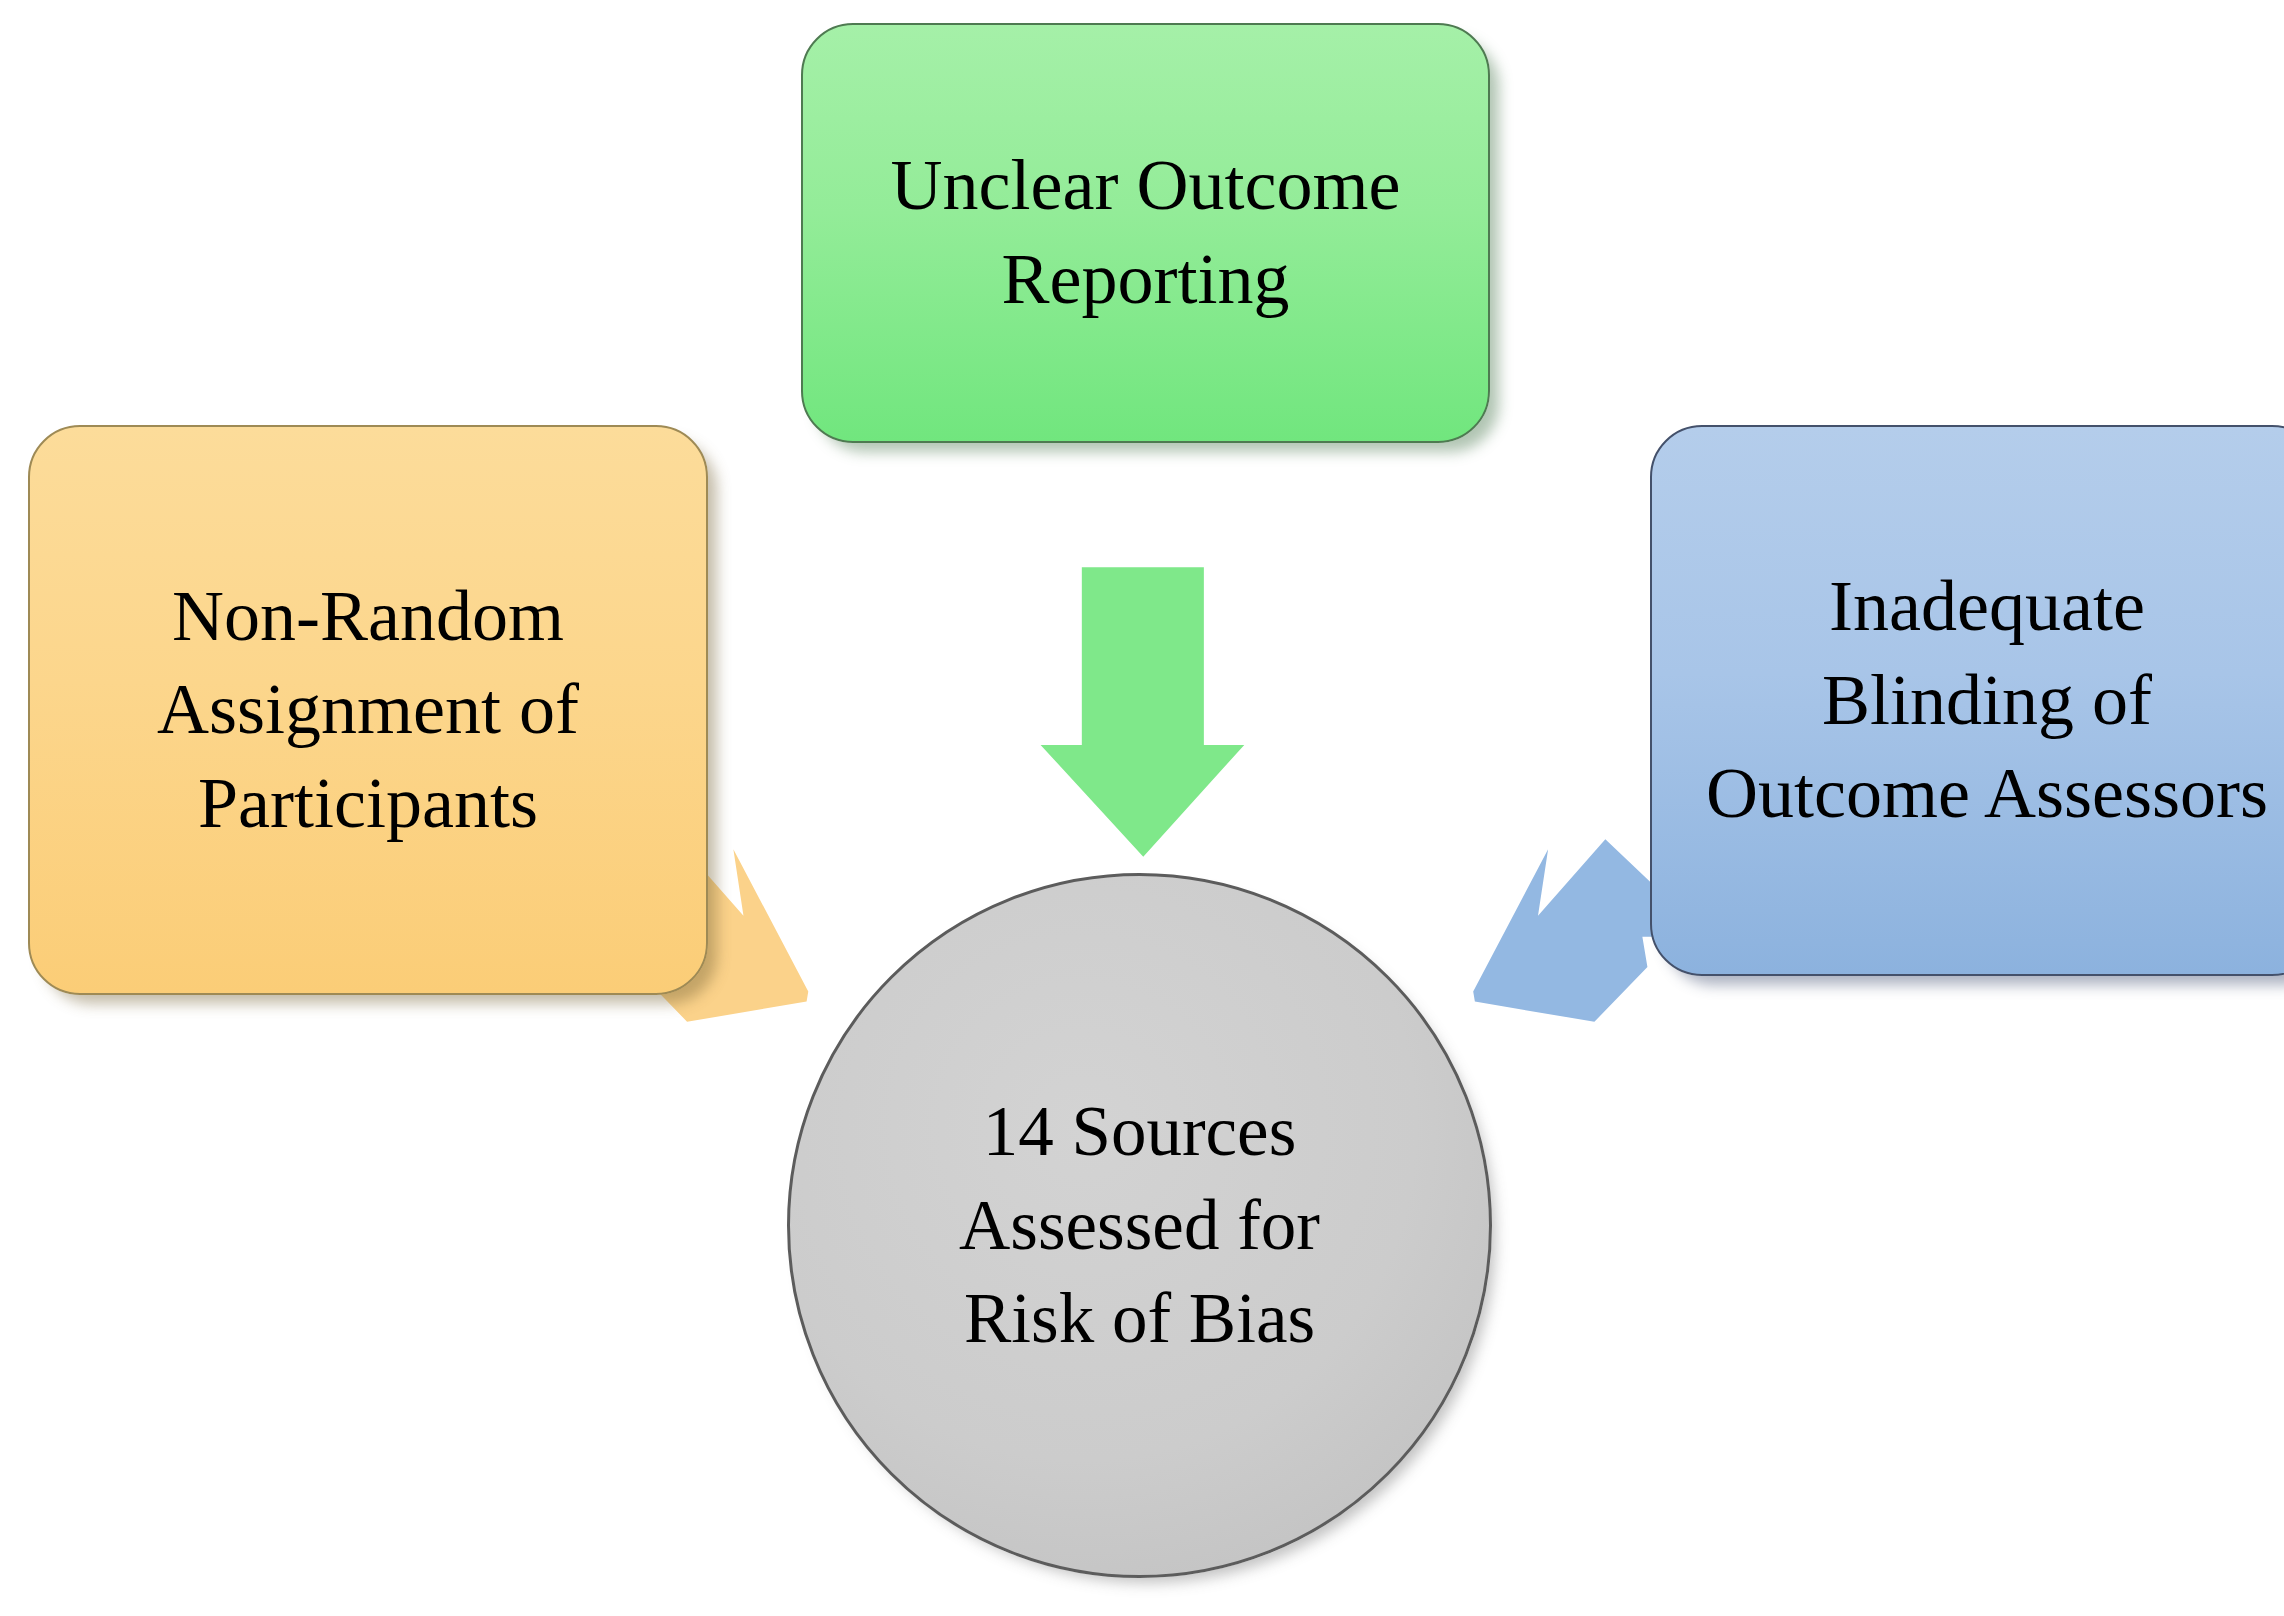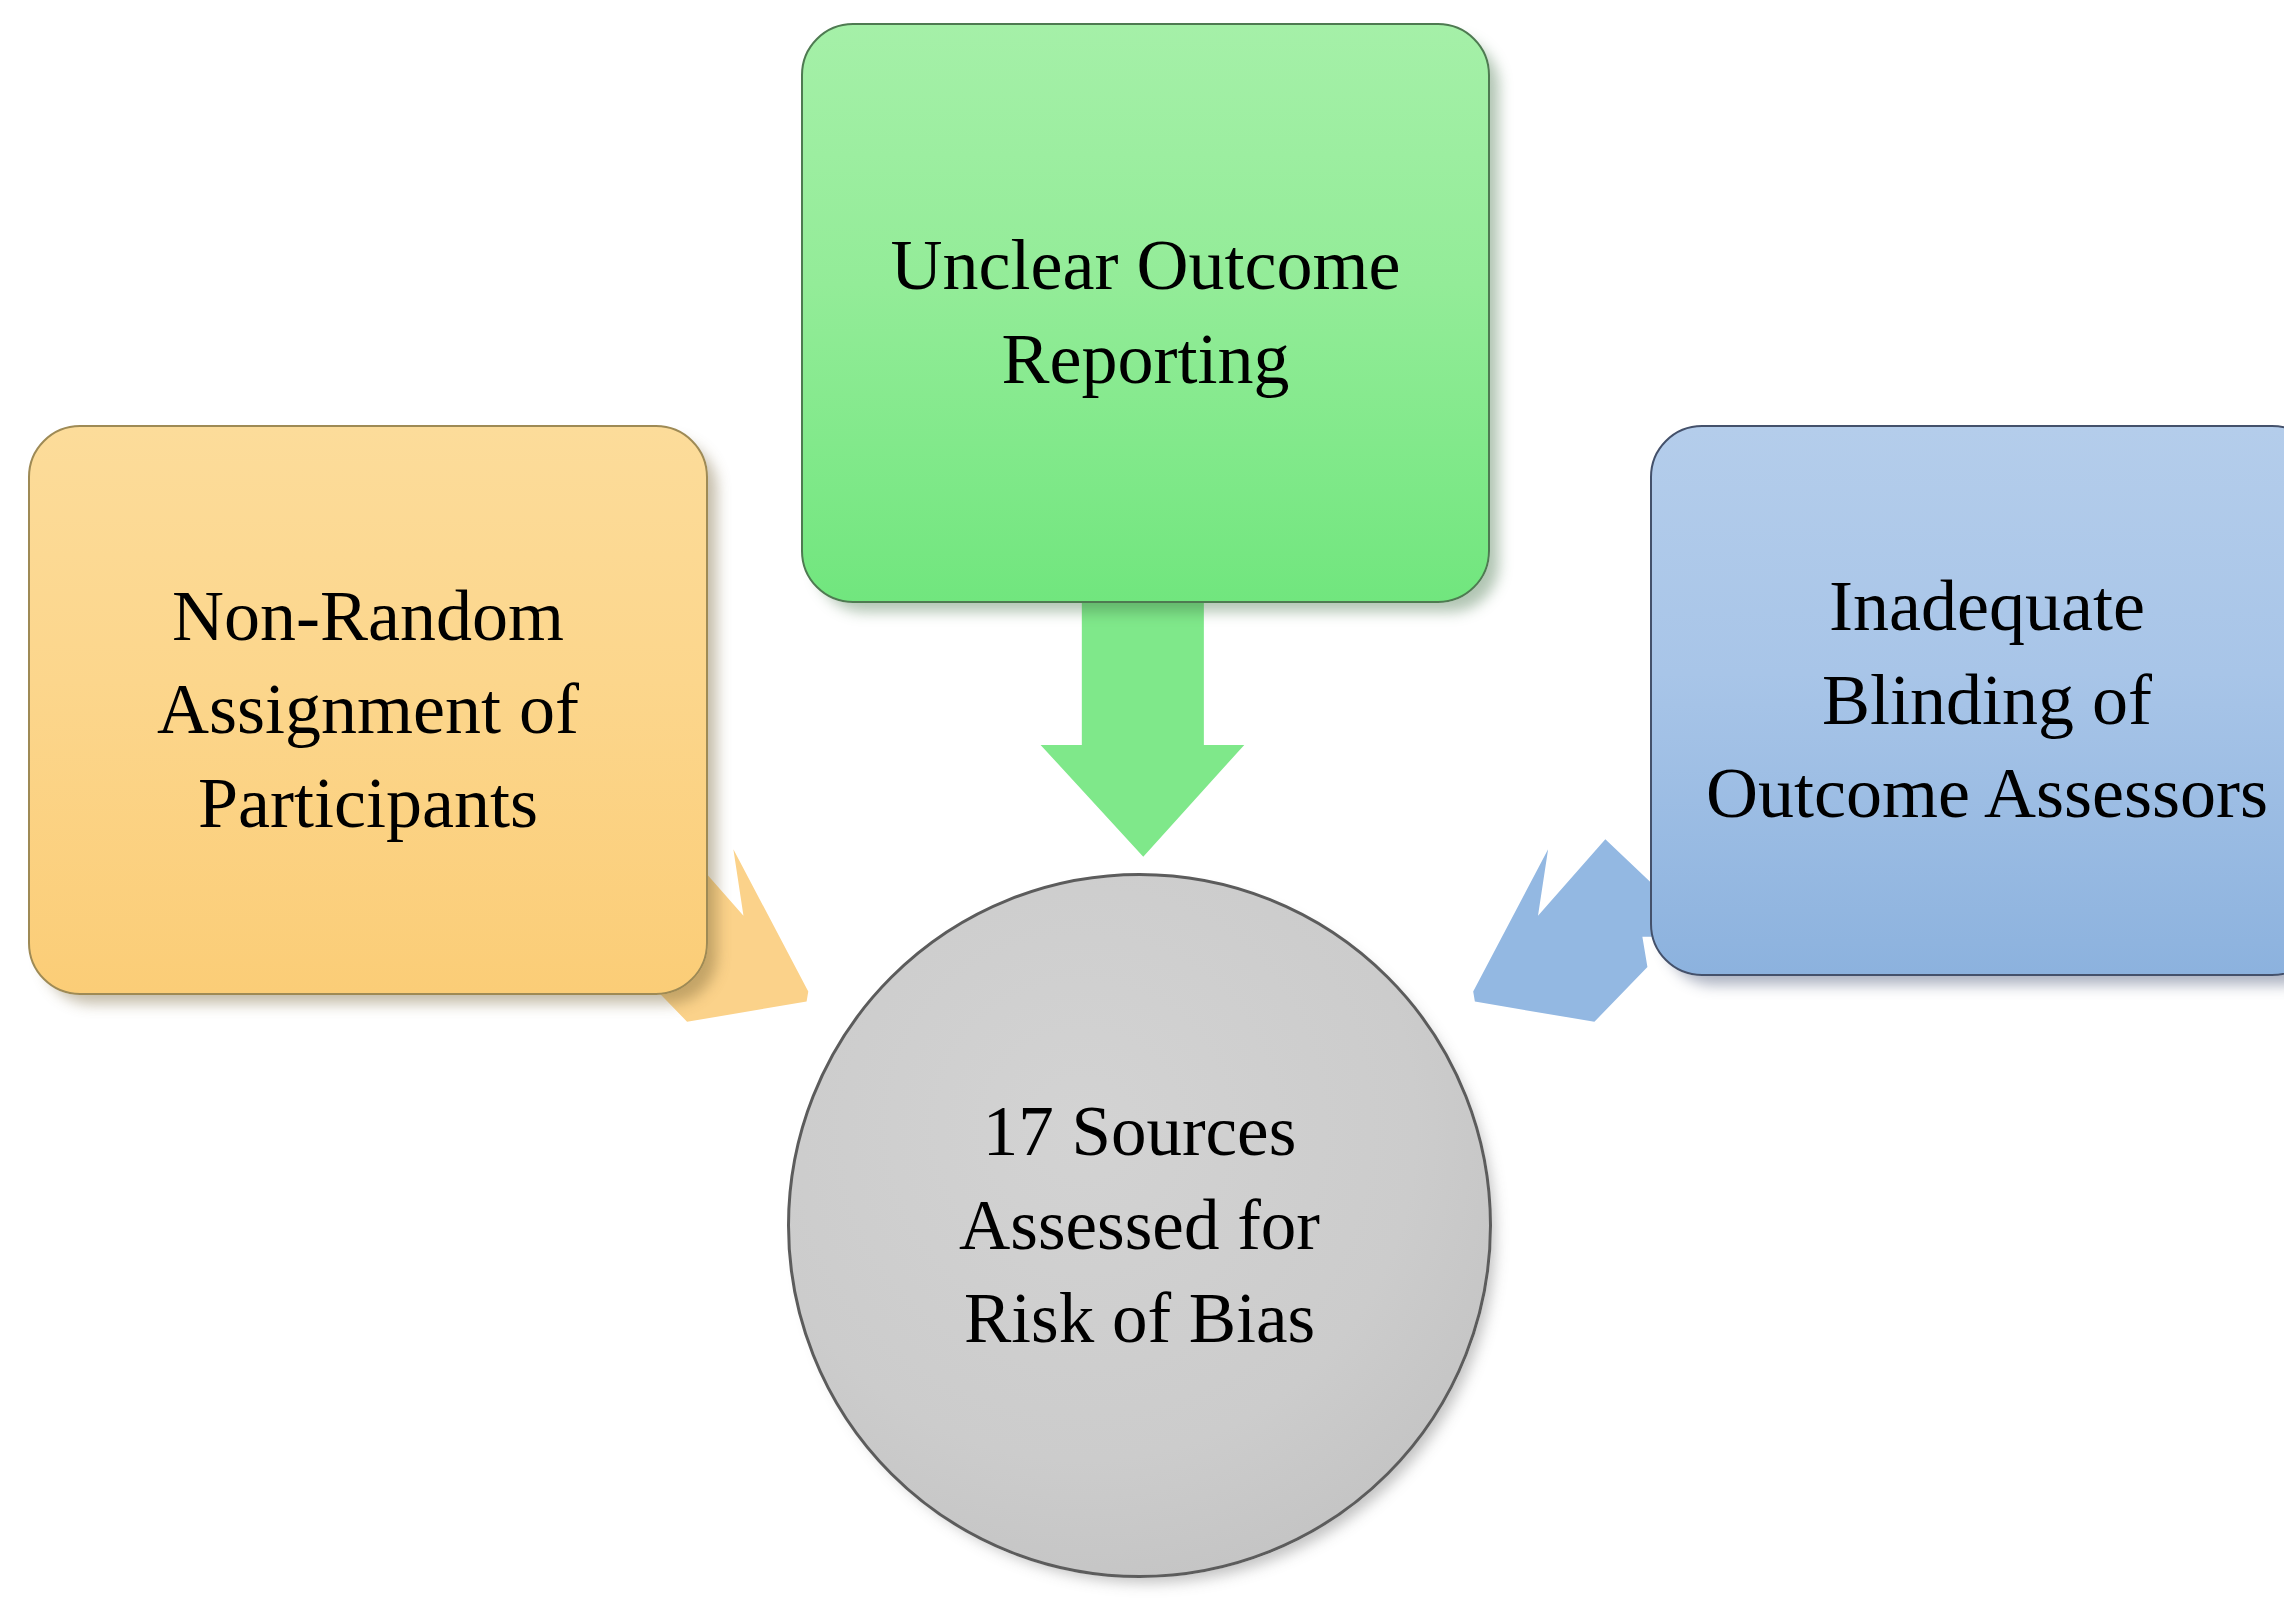--- a/index.html
+++ b/index.html
@@ -47,21 +47,21 @@
     font-size: 72px;
     background: linear-gradient(180deg, #fcdc9a 0%, #fcd68c 45%, #fbcd77 100%);
     border: 2.5px solid #9e8a55;
     box-shadow: 11.8px 11.8px 13.5px -3.4px rgba(120,100,55,0.42);
   }
 
   #box-green {
     left: 801px;
     top: 23px;
     width: 689px;
-    height: 580px;
+    height: 420px;
     font-size: 72px;
     background: linear-gradient(180deg, #a5f0a8 0%, #93ec98 45%, #71e67e 100%);
     border: 2.5px solid #4e7a51;
     box-shadow: 11.8px 11.8px 13.5px -3.4px rgba(60,110,65,0.40);
   }
 
   #box-blue {
     left: 1650px;
     top: 425px;
     width: 674px;
@@ -131,19 +131,19 @@
 Reporting</span>
   </div>
 
   <div class="node-box" id="box-blue">
     <span class="label">Inadequate
 Blinding of
 Outcome Assessors</span>
   </div>
 
   <div id="circle-center">
-    <span class="label">17 Sources
+    <span class="label">14 Sources
 Assessed for
 Risk of Bias</span>
   </div>
 
 </div>
 
 
 </body></html>

